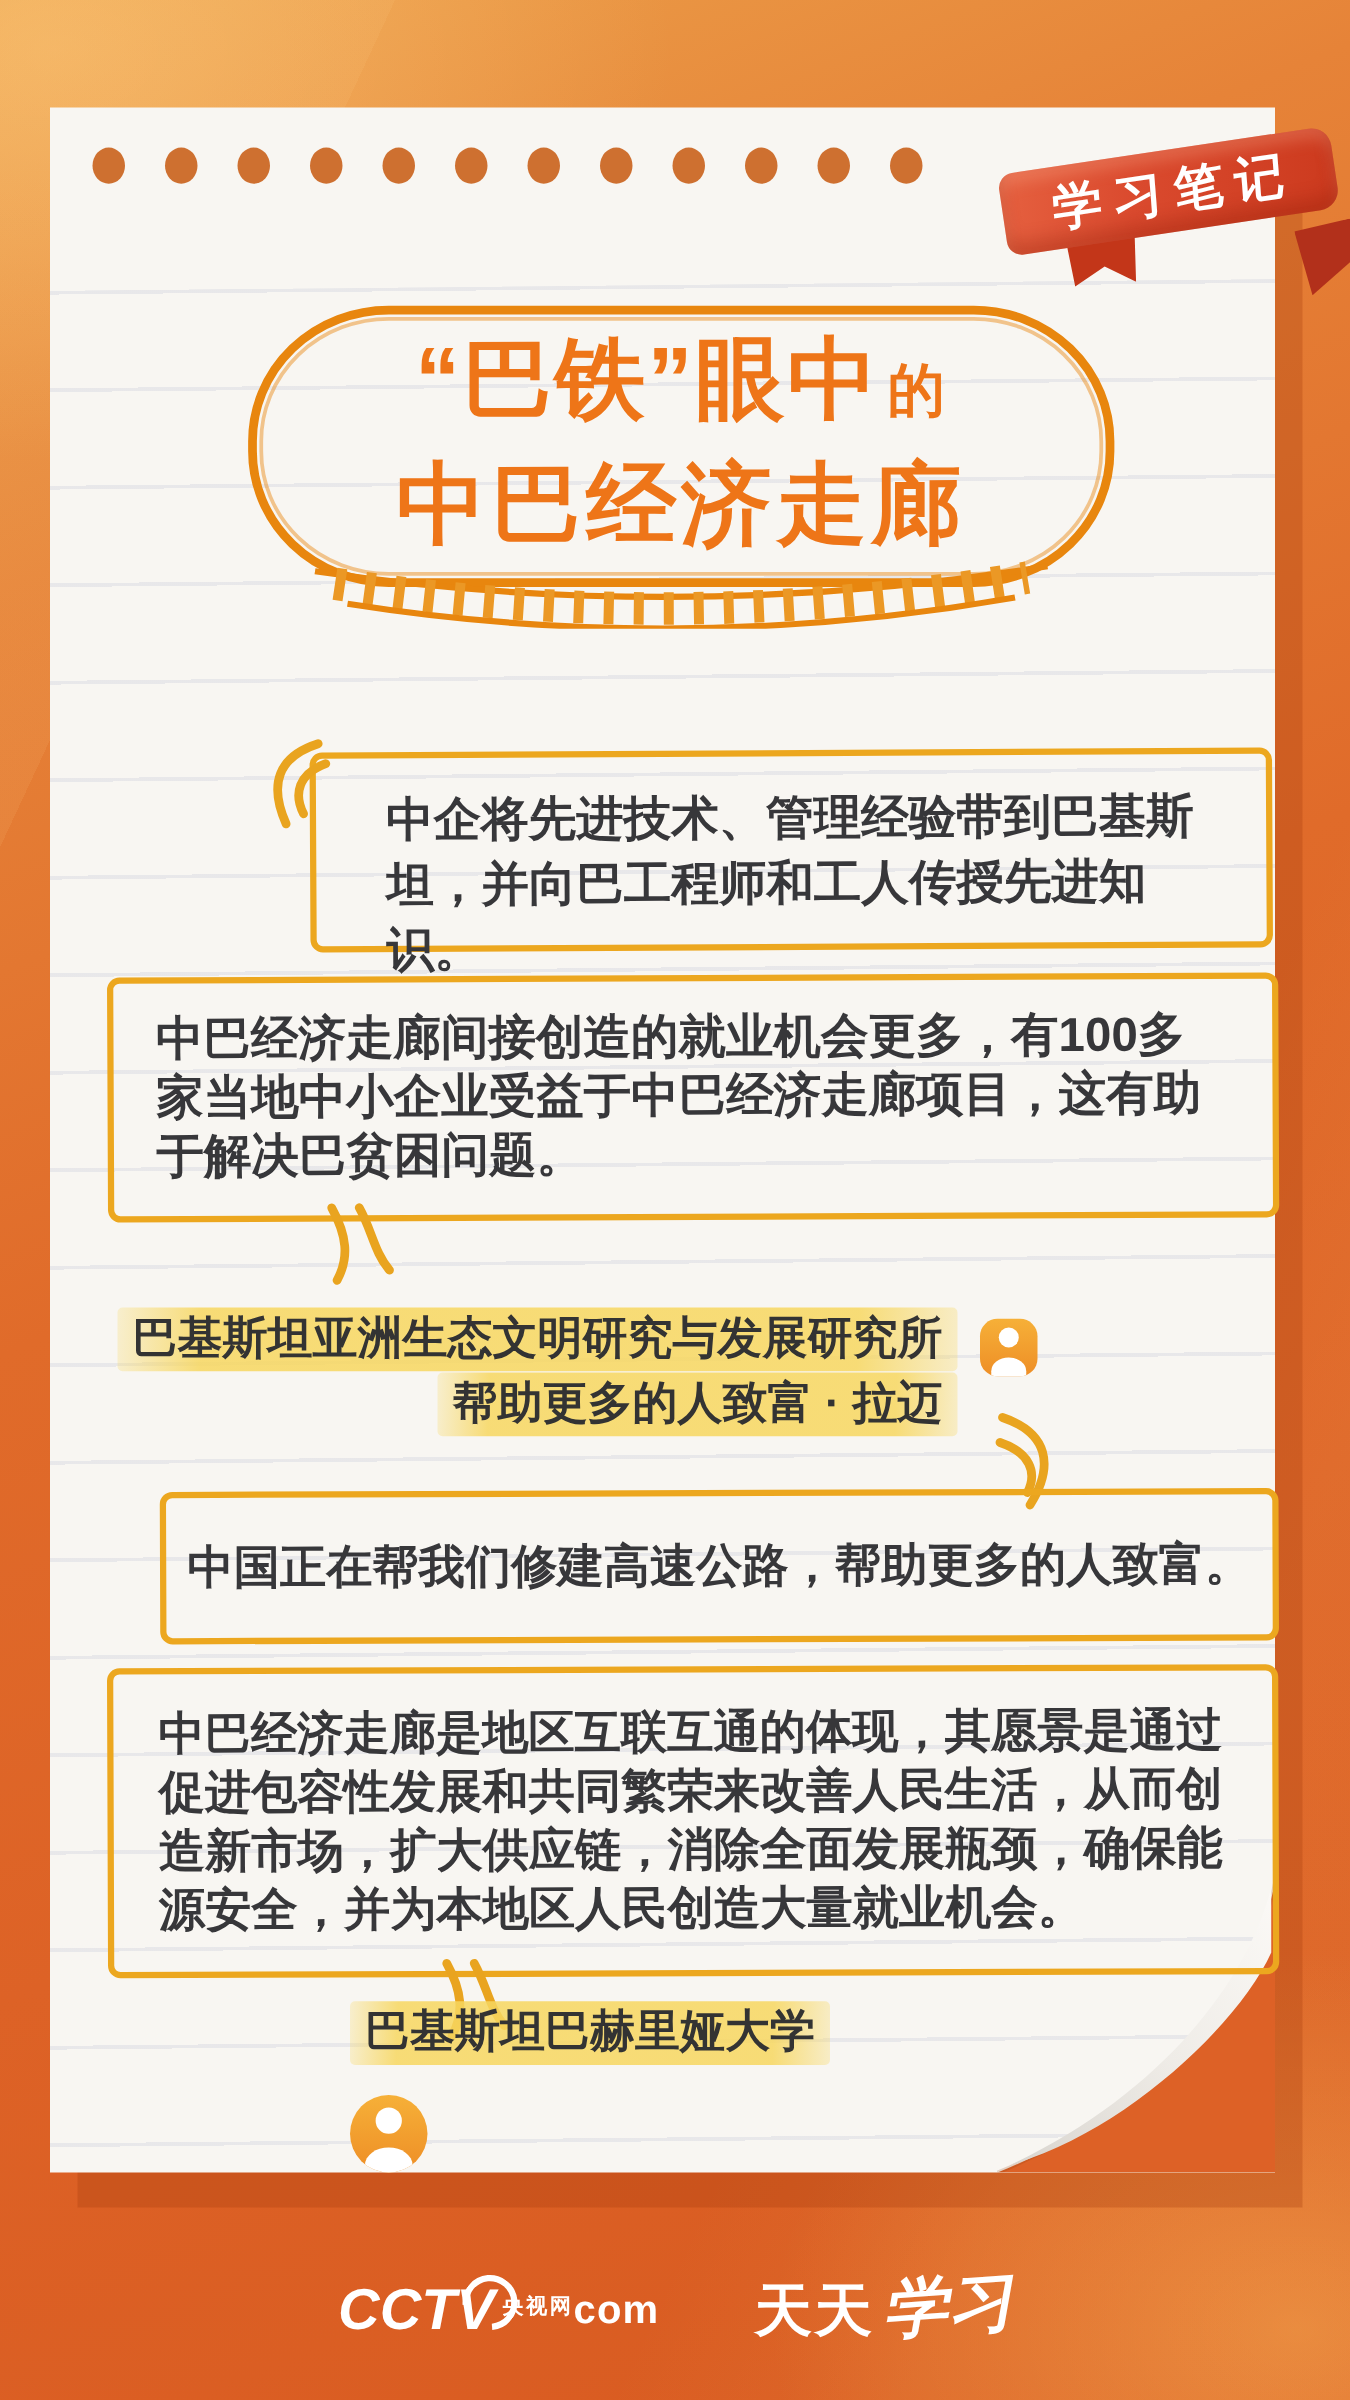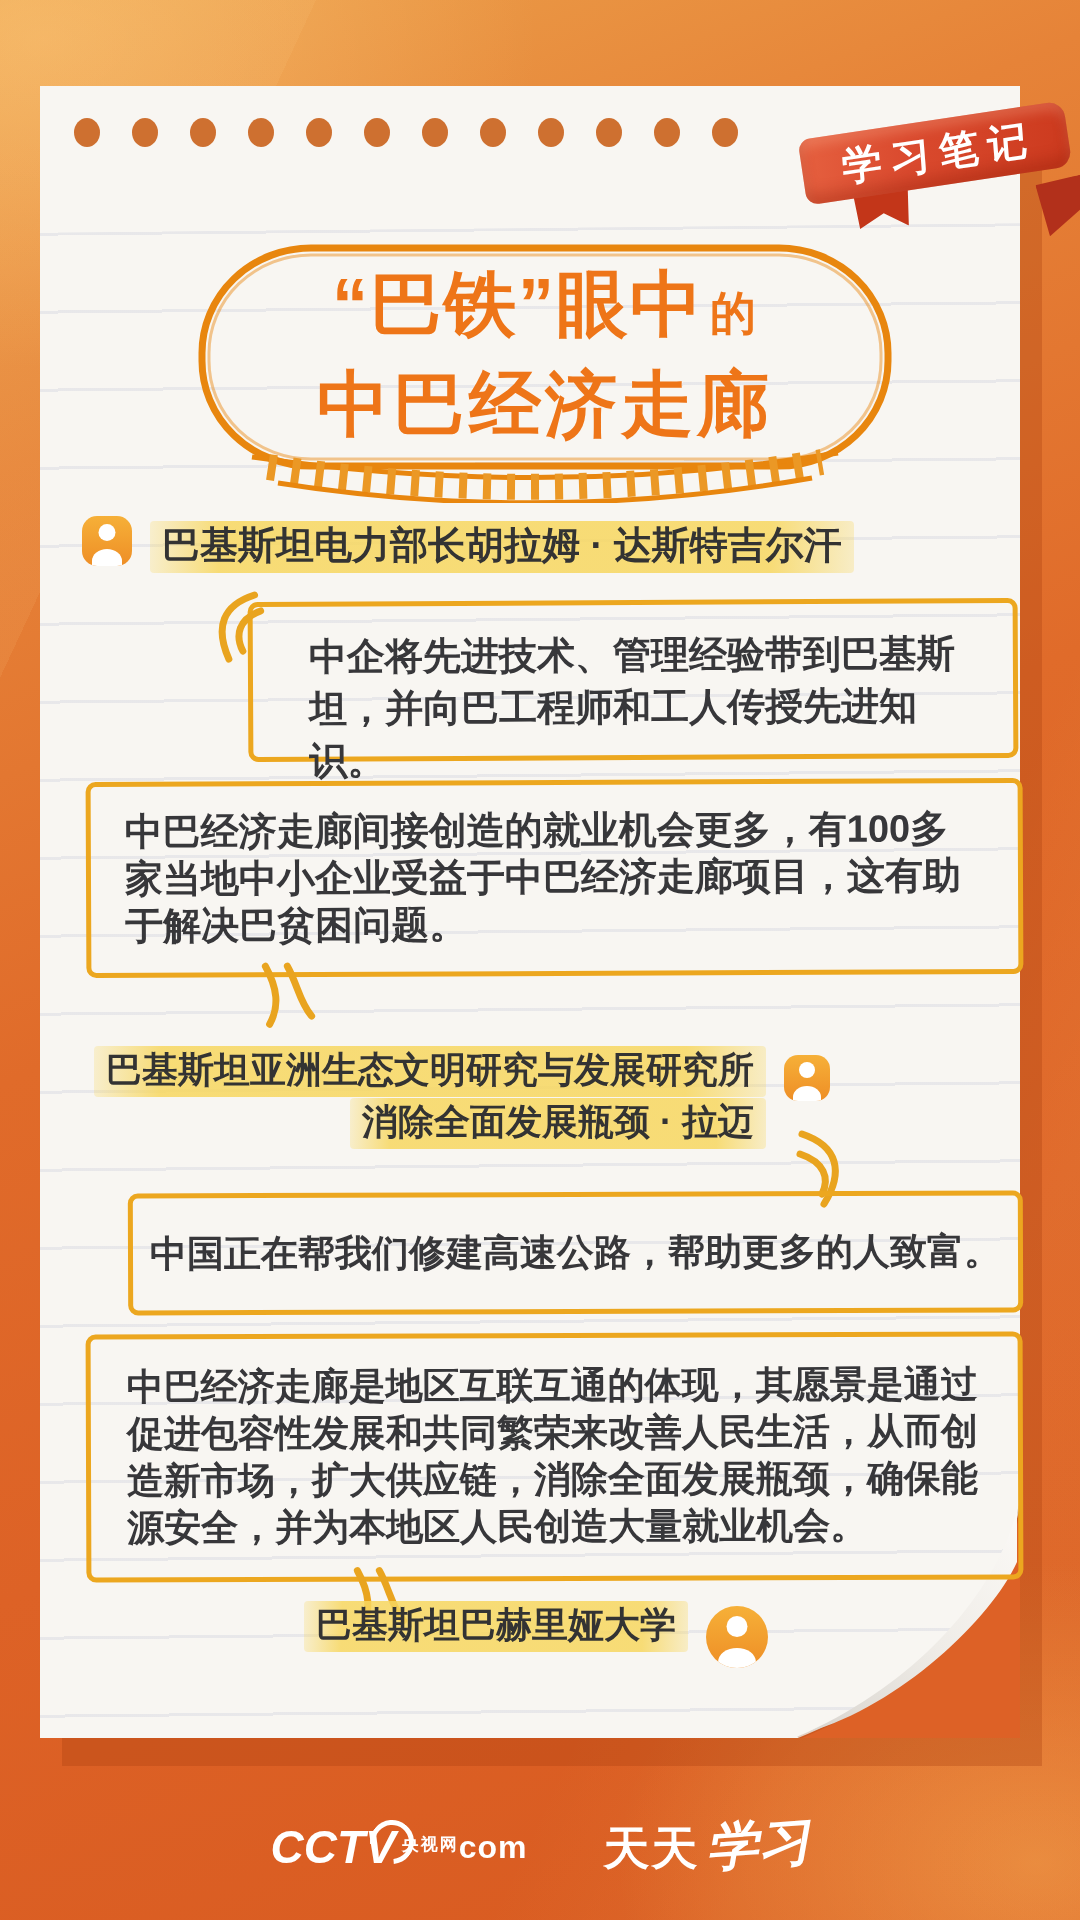--- a/index.html
+++ b/index.html
@@ -167,48 +167,41 @@
       <rect x="12" y="10" width="686" height="218" rx="109" ry="105" fill="none" stroke="#E8860E" stroke-width="7"></rect>
       <rect x="19" y="17" width="672" height="204" rx="102" ry="98" fill="none" stroke="#E8860E" stroke-width="3" opacity="0.45"></rect>
       <path d="M62,219 Q355,262 648,215" stroke="#E8860E" stroke-width="5" fill="none"></path>
       <path d="M78,229 Q355,271 632,224" stroke="#EB9825" stroke-width="26" fill="none" stroke-dasharray="8 16"></path>
       <path d="M88,245 Q355,287 622,240" stroke="#E8860E" stroke-width="5" fill="none"></path>
     </svg>
     <div class="t1"><span>“巴铁”眼中</span><span class="small">的</span></div>
     <div class="t2">中巴经济走廊</div>
   </div>
 
-  <div class="speaker-row" style="left:82px;top:516px;">
-    <span class="picon sq">
-        <span class="p-head"></span>
-        <span class="p-body"></span>
-      </span>
-    <span class="speaker-name"><span class="hl">巴基斯坦电力部长胡拉姆 · 达斯特吉尔汗</span></span>
-  </div>
 
   <div class="bubble bubble1">
     <svg class="tail tail-b1" viewBox="0 0 56 78">
       <path d="M48,6 C16,16 8,38 22,70"></path>
       <path d="M54,22 C32,30 28,46 36,62"></path>
     </svg>
     <p class="q">中企将先进技术、管理经验带到巴基斯坦，并向巴工程师和工人传授先进知识。</p>
   </div>
 
   <div class="bubble bubble2">
     <svg class="tail tail-b2" viewBox="0 0 80 70">
       <path d="M16,4 C28,26 30,44 20,62"></path>
       <path d="M38,4 C48,22 50,40 62,54"></path>
     </svg>
     <p class="q">中巴经济走廊间接创造的就业机会更多，有100多家当地中小企业受益于中巴经济走廊项目，这有助于解决巴贫困问题。</p>
   </div>
 
   <div class="speaker-row speaker-right" style="left:240px;top:1006px;width:590px;margin-top:39px;">
     <div class="speaker-lines">
       <div class="line"><span class="hl">巴基斯坦亚洲生态文明研究与发展研究所</span></div>
-      <div class="line"><span class="hl">消除全面发展瓶颈 · 拉迈</span></div>
+      <div class="line"><span class="hl">帮助更多的人致富 · 拉迈</span></div>
     </div>
     <span class="picon sq s46" style="margin-top:10px;">
         <span class="p-head"></span>
         <span class="p-body"></span>
       </span>
   </div>
 
   <svg class="tail-s3" viewBox="0 0 50 80">
     <path d="M4,6 C40,18 46,44 26,76"></path>
     <path d="M2,26 C26,34 32,50 24,66"></path>
@@ -219,21 +212,21 @@
   </div>
 
   <div class="bubble bubble4">
     <svg class="tail tail-b4" viewBox="0 0 80 70">
       <path d="M16,4 C28,26 30,44 20,62"></path>
       <path d="M38,4 C48,22 50,40 62,54"></path>
     </svg>
     <p class="q">中巴经济走廊是地区互联互通的体现，其愿景是通过促进包容性发展和共同繁荣来改善人民生活，从而创造新市场，扩大供应链，消除全面发展瓶颈，确保能源安全，并为本地区人民创造大量就业机会。</p>
   </div>
 
-  <div class="speaker-row speaker-right" style="left:280px;top:1600px;width:488px;">
+  <div class="speaker-row speaker-right" style="left:280px;top:1600px;width:488px;flex-direction:column;">
     <div class="speaker-lines">
       <div class="line"><span class="hl">巴基斯坦巴赫里娅大学</span></div>
     </div>
     <span class="picon circle" style="margin-top:6px;">
         <span class="p-head"></span>
         <span class="p-body"></span>
       </span>
   </div>
 
   <div class="footer">

